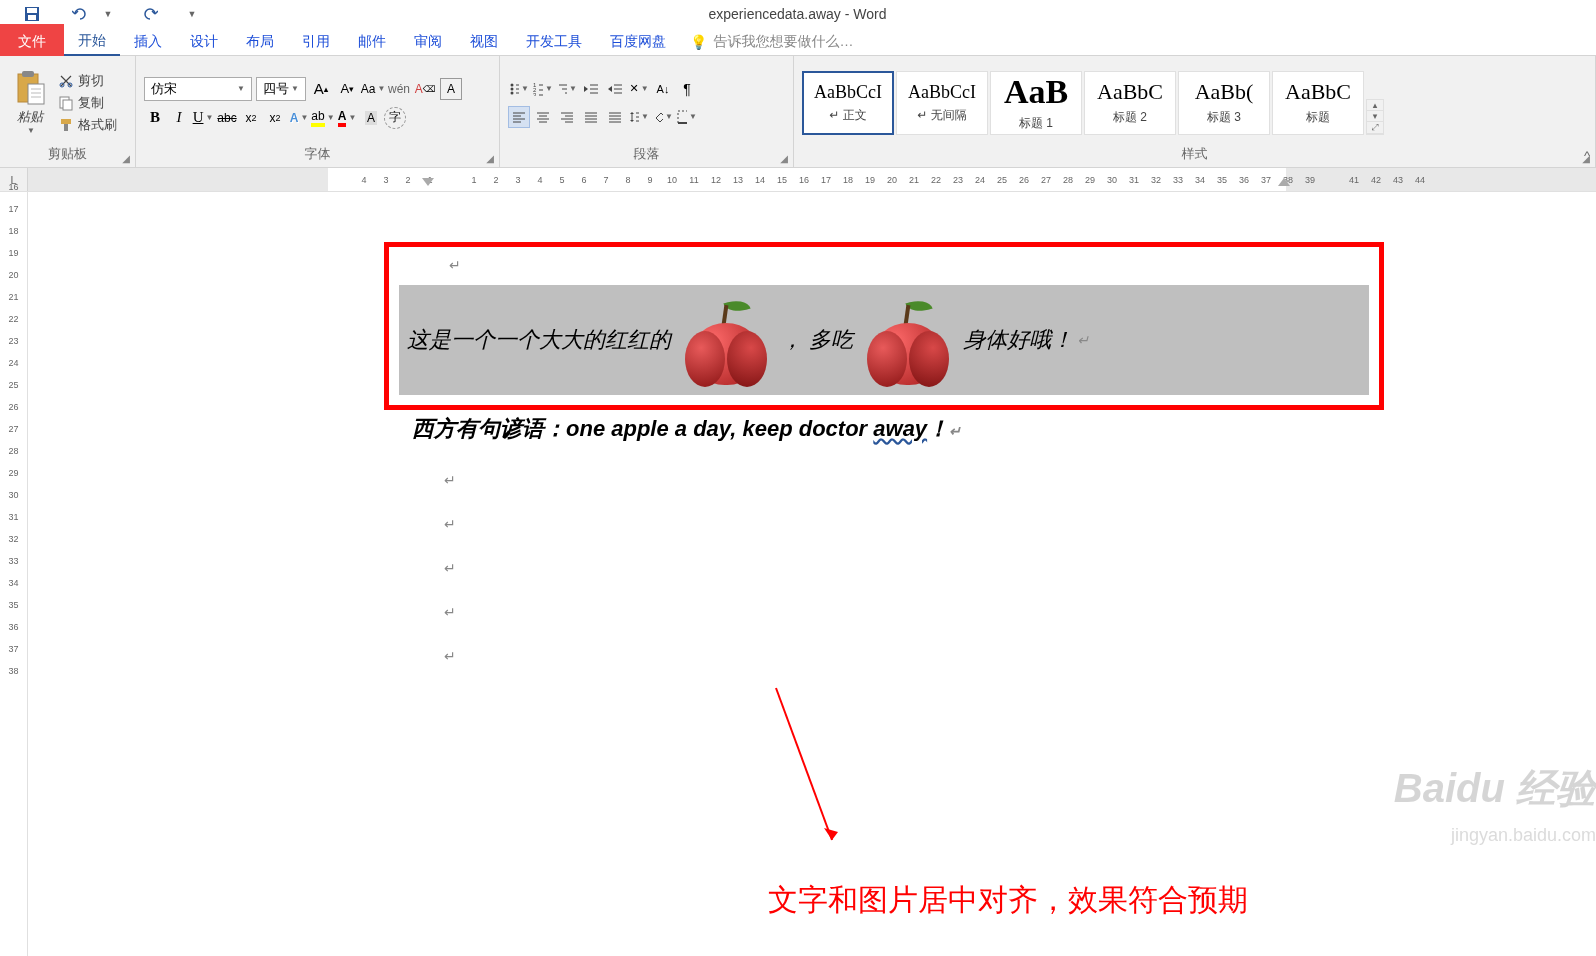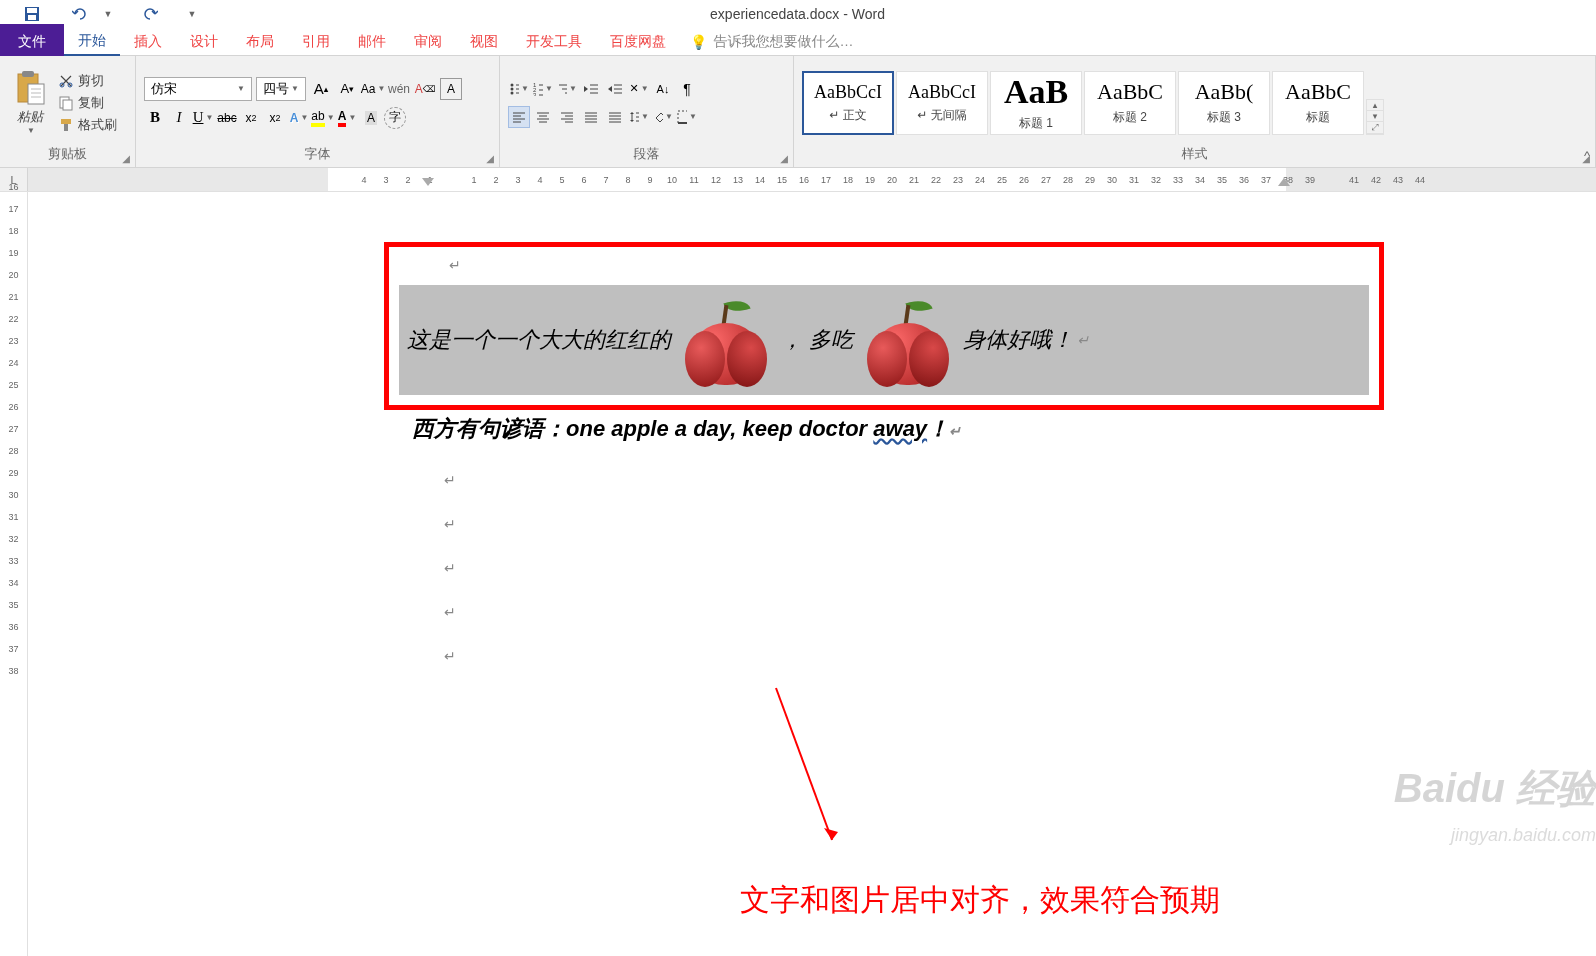--- a/index.html
+++ b/index.html
@@ -5,22 +5,22 @@
 * { margin: 0; padding: 0; box-sizing: border-box; font-family: "Microsoft YaHei", "SimSun", sans-serif; }
 body { background: #fff; overflow: hidden; width: 1596px; height: 956px; font-size: 12px; }
 
 .title-bar { height: 28px; background: #fff; display: flex; align-items: center; }
 .qat { display: flex; align-items: center; padding-left: 18px; gap: 6px; }
 .qat-btn { width: 28px; height: 28px; display: flex; align-items: center; justify-content: center; color: #2b579a; cursor: pointer; }
 .qat-sep { width: 1px; height: 18px; background: transparent; margin: 0 4px; }
 .title-text { flex: 1; text-align: center; color: #444; font-size: 14px; padding-right: 200px; }
 
 .ribbon-tabs { height: 28px; background: #fff; display: flex; align-items: center; border-bottom: 1px solid #d4d4d4; position: relative; }
-.file-tab { background: #4c1d95; color: #fff; height: 36px; padding: 17px 18px; display: flex; align-items: center; font-size: 14px; cursor: pointer; }
-.tab { padding: 0 14px; height: 28px; display: flex; align-items: center; color: #ef4444; font-size: 14px; cursor: pointer; }
+.file-tab { background: #ef4444; color: #fff; height: 36px; padding: 17px 18px; display: flex; align-items: center; font-size: 14px; cursor: pointer; }
+.tab { padding: 0 14px; height: 28px; display: flex; align-items: center; color: #1d4ed8; font-size: 14px; cursor: pointer; }
 .tab.active { color: #2b579a; border-bottom: 2px solid #2b579a; }
 .tell-me { display: flex; align-items: center; color: #888; font-size: 14px; margin-left: 10px; }
 .bulb { color: #d8a000; margin-right: 6px; }
 
 .ribbon { height: 112px; background: #f1f1f1; border-bottom: 1px solid #d4d4d4; display: flex; position: relative; }
 .group { border-right: 1px solid #d4d4d4; padding: 4px 8px 2px; display: flex; flex-direction: column; position: relative; }
 .group-content { flex: 1; display: flex; align-items: center; }
 .group-label { text-align: center; color: #666; font-size: 13px; padding-bottom: 2px; }
 .launcher { position: absolute; right: 2px; bottom: 2px; width: 14px; height: 14px; display: flex; align-items: center; justify-content: center; color: #888; cursor: pointer; font-size: 10px; }
 
@@ -77,25 +77,25 @@
 .apple-body::after { content:''; position:absolute; right:-6px; top:8px; width:40px; height:56px; background: radial-gradient(circle at 60% 30%, #d84848, #7a0f0f); border-radius:50%; }
 .apple-stem { position:absolute; top:10px; left:42px; width:4px; height:20px; background:#5a3a1a; transform: rotate(8deg); }
 .apple-leaf { position:absolute; top:4px; left:44px; width:24px; height:14px; background:#4a8a2a; border-radius: 0 100% 0 100%; transform: rotate(-20deg); }
 .para-mark { color: #888; font-size: 14px; }
 
 .line2 { font-family: "FangSong", serif; font-size: 22px; font-style: italic; font-weight: bold; margin-top: 6px; margin-left: 28px; }
 .underline-wavy { text-decoration: underline wavy #2b579a; }
 
 .empty-para { margin-left: 60px; margin-top: 28px; color: #888; font-size: 14px; }
 
-.annotation { position: absolute; color: #ff0000; font-size: 30px; left: 712px; top: 688px; font-family: "Microsoft YaHei"; }
+.annotation { position: absolute; color: #ff0000; font-size: 30px; left: 740px; top: 688px; font-family: "Microsoft YaHei"; }
 .arrow-svg { position: absolute; left: 740px; top: 488px; }
 
 .watermark { position: absolute; right: 0px; bottom: 140px; opacity: 0.4; font-size: 40px; color: #999; font-weight: bold; font-style: italic; }
-.watermark-sub { position: absolute; right: 0px; bottom: 110px; opacity: 0.35; font-size: 18px; color: #999; font-style: italic; }
+.watermark-sub { position: absolute; right: 0px; bottom: 110px; opacity: 0.35; font-size: 18px; color: #999; }
 
 .collapse-ribbon { position: absolute; right: 6px; bottom: 4px; font-size: 13px; color: #666; cursor: pointer; }
 
 svg { display: block; }
 </style>
 </head>
 <body>
 
 <div class="title-bar">
   <div class="qat">
@@ -121,21 +121,21 @@
       <svg width="16" height="16" viewBox="0 0 16 16">
           <path d="M13 8 A5 5 0 1 0 8 13" fill="none" stroke="#2b579a" stroke-width="1.5"></path>
           <path d="M13 8 L16 5 M13 8 L10 5" stroke="#2b579a" stroke-width="1.5" fill="none"></path>
         </svg>
     </div>
     <div class="qat-sep"></div>
     <div class="qat-btn" style="width:14px">
         <span style="font-size:9px;color:#666">▼</span>
       </div>
   </div>
-  <div class="title-text">experiencedata.docx - Word</div>
+  <div class="title-text">experiencedata.away - Word</div>
 </div>
 
 <div class="ribbon-tabs">
   <div class="file-tab">文件</div>
   <div class="tab active">开始</div>
   <div class="tab">插入</div>
   <div class="tab">设计</div>
   <div class="tab">布局</div>
   <div class="tab">引用</div>
   <div class="tab">邮件</div>

